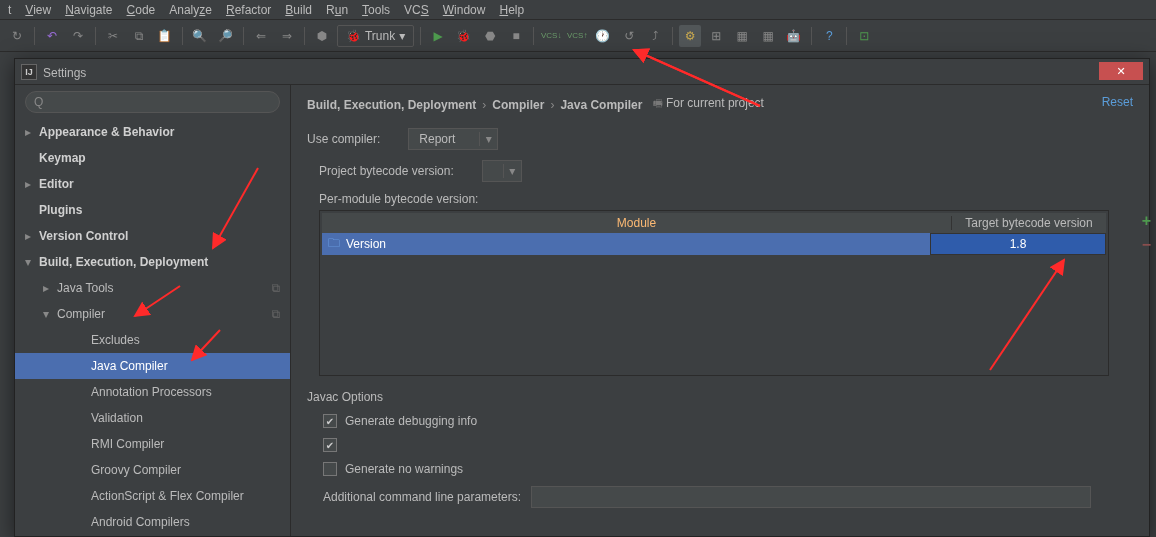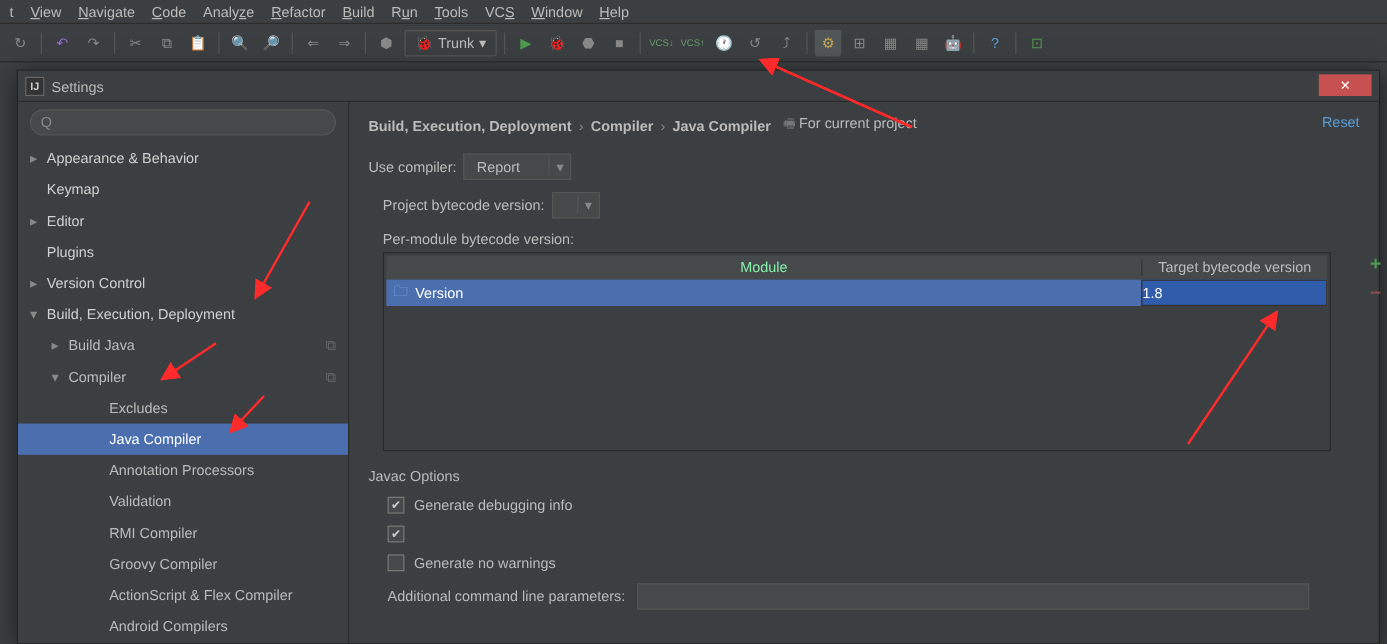--- a/index.html
+++ b/index.html
@@ -20,44 +20,44 @@
 .dialog-body{display:flex;height:calc(100% - 26px)}
 .sidebar{width:276px;border-right:1px solid #2b2b2b;display:flex;flex-direction:column}
 .search{margin:6px 10px;height:22px;background:#45494a;border:1px solid #555;border-radius:11px;display:flex;align-items:center;padding:0 8px}
 .search-icon{color:#888;margin-right:4px}
 .tree{overflow:auto;flex:1}
 .tree-item{display:flex;align-items:center;height:26px;padding:0 10px;cursor:pointer}
 .tree-item.selected{background:#4b6eaf;color:#fff}
 .tree-item.selected span{color:#fff}
 .arrow{width:12px;display:inline-block;color:#888}
 .tree-item .lbl{margin-left:2px}
-.bold{font-weight:normal;color:#d0d0d0}
+.bold{font-weight:bold;color:#d0d0d0}
 .indent1{padding-left:28px}
 .indent3{padding-left:62px}
 .copy-icon{margin-left:auto;color:#666}
 .main{flex:1;padding:10px 16px;position:relative}
 .breadcrumb{display:flex;align-items:center;gap:6px;margin-bottom:14px}
 .breadcrumb .bc{color:#bbb;font-weight:bold}
 .bc-sep{color:#888}
 .for-current{color:#787878;font-size:11px;margin-left:4px}
 .reset{position:absolute;right:16px;top:10px;color:#5b9dd9;cursor:pointer}
-.row{display:flex;align-items:center;gap:6px;margin-bottom:10px}
+.row{display:flex;align-items:center;gap:28px;margin-bottom:10px}
 .combo{display:flex;align-items:center;background:#45494a;border:1px solid #555;height:22px}
 .combo .val{padding:0 10px;min-width:70px}
 .combo .dd{width:18px;border-left:1px solid #555;display:flex;align-items:center;justify-content:center;color:#888}
 .combo.small .val{min-width:14px}
 .section-label{color:#bbb;margin-bottom:4px;margin-top:2px}
 .table-wrap{border:1px solid #2b2b2b;background:#3c3f41;padding:2px;position:relative}
 .table-head{display:flex;background:#45494a;height:20px;align-items:center}
-.th-module{flex:1;text-align:center;color:#86efac}
+.th-module{flex:1;text-align:center;color:#fdba74}
 .th-target{width:155px;text-align:center;color:#bbb;border-left:1px solid #333}
 .table-row{display:flex;height:22px;align-items:center;background:#4b6eaf}
 .td-module{flex:1;display:flex;align-items:center;gap:6px;padding:0 6px;color:#fff}
 .folder-icon{color:#7ab6ff}
-.td-target{width:155px;background:#2f5cab;color:#fff;text-align:left;border:1px solid #333;height:22px;line-height:20px}
+.td-target{width:176px;background:#2f5cab;color:#fff;text-align:center;border:1px solid #333;height:22px;line-height:20px}
 .table-body{height:118px}
 .side-controls{position:absolute;right:-18px;top:2px;display:flex;flex-direction:column;gap:6px}
 .plus{color:#4e9a4e;font-size:16px;font-weight:bold}
 .minus{color:#8a4e4e;font-size:16px;font-weight:bold}
 .group-label{margin-top:14px;margin-bottom:10px;color:#bbb}
 .check-row{display:flex;align-items:center;gap:8px;margin-bottom:10px;padding-left:16px}
 .chk{width:14px;height:14px;border:1px solid #777;background:#45494a;display:flex;align-items:center;justify-content:center;font-size:10px;color:#ccc}
 .chk.on::after{content:"✔";color:#ccc}
 .param-row{display:flex;align-items:center;gap:10px;margin-top:6px;padding-left:16px}
 .param-input{flex:1;height:22px;background:#45494a;border:1px solid #555;max-width:560px}
@@ -158,21 +158,21 @@
           <div class="tree-item">
             <span class="arrow">▸</span>
             <span class="lbl bold">Version Control</span>
           </div>
           <div class="tree-item">
             <span class="arrow">▾</span>
             <span class="lbl bold">Build, Execution, Deployment</span>
           </div>
           <div class="tree-item indent1">
             <span class="arrow">▸</span>
-            <span class="lbl">Build Java</span>
+            <span class="lbl">Java Tools</span>
             <span class="copy-icon">⧉</span>
           </div>
           <div class="tree-item indent1">
             <span class="arrow">▾</span>
             <span class="lbl">Compiler</span>
             <span class="copy-icon">⧉</span>
           </div>
           <div class="tree-item indent3">
             <span class="arrow"></span>
             <span class="lbl">Excludes</span>

